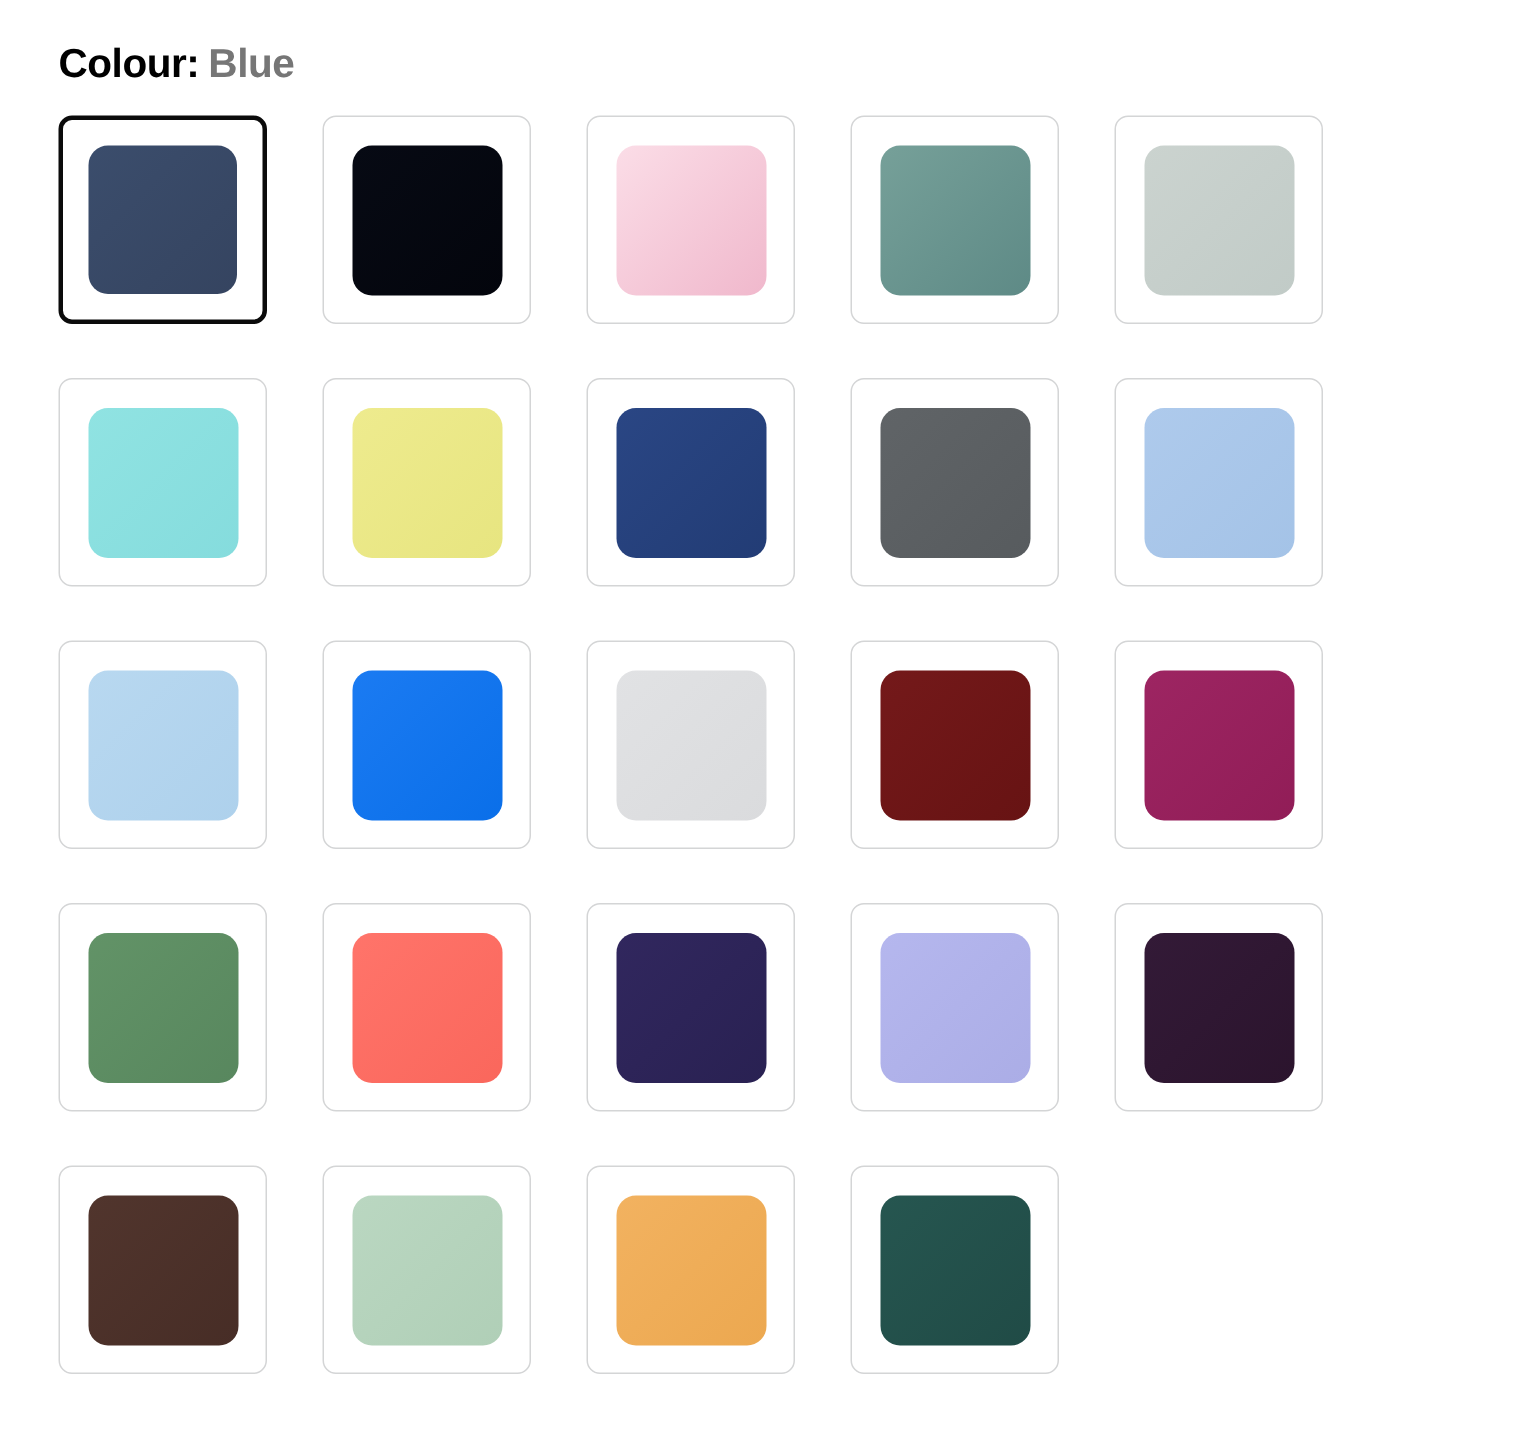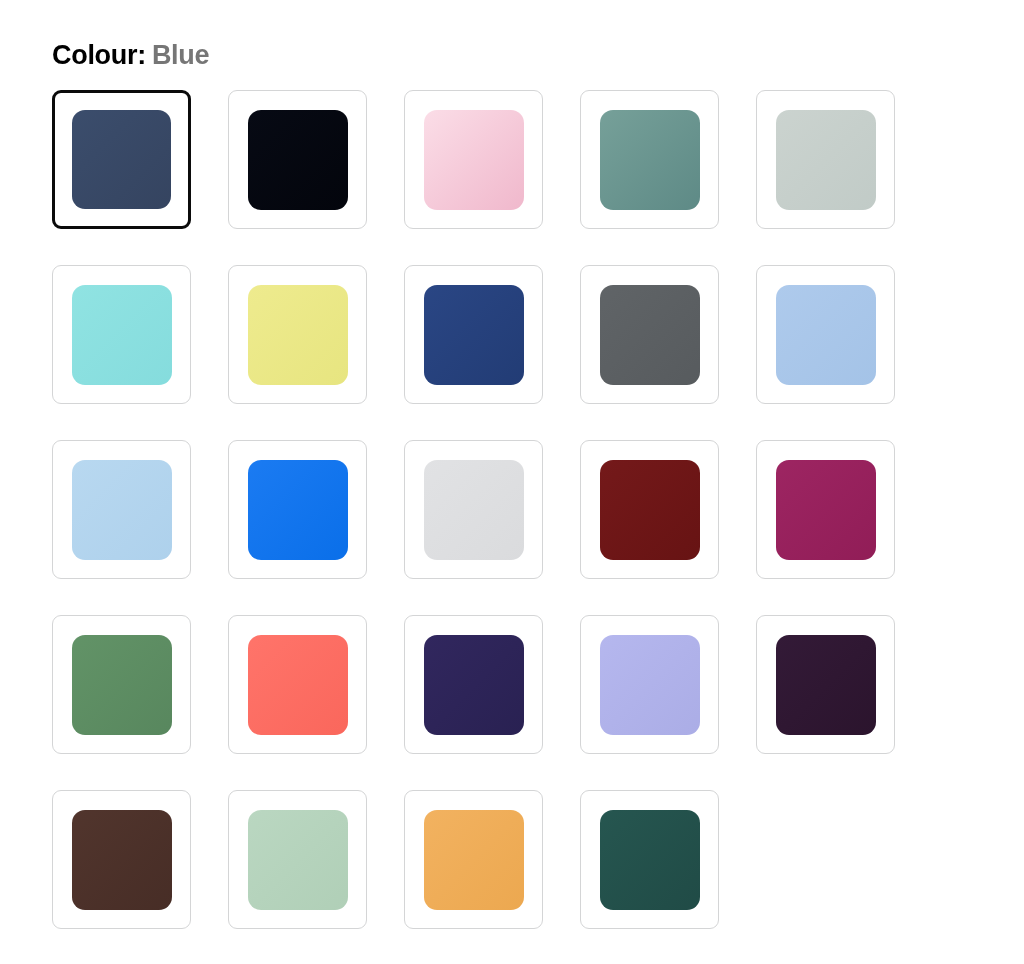--- a/index.html
+++ b/index.html
@@ -14,21 +14,21 @@
     font-family: "Liberation Sans", sans-serif;
     -webkit-font-smoothing: antialiased;
     overflow: hidden;
   }
 
   #root {
     position: relative;
     width: 1024px;
     height: 964px;
     box-sizing: border-box;
-    padding: 13px;
+    padding: 0;
   }
 
   
   .picker-header {
     padding: 26px 0 0 39px;
     font-size: 27px;
     line-height: 1.2;
     letter-spacing: -0.3px;
     white-space: nowrap;
   }

